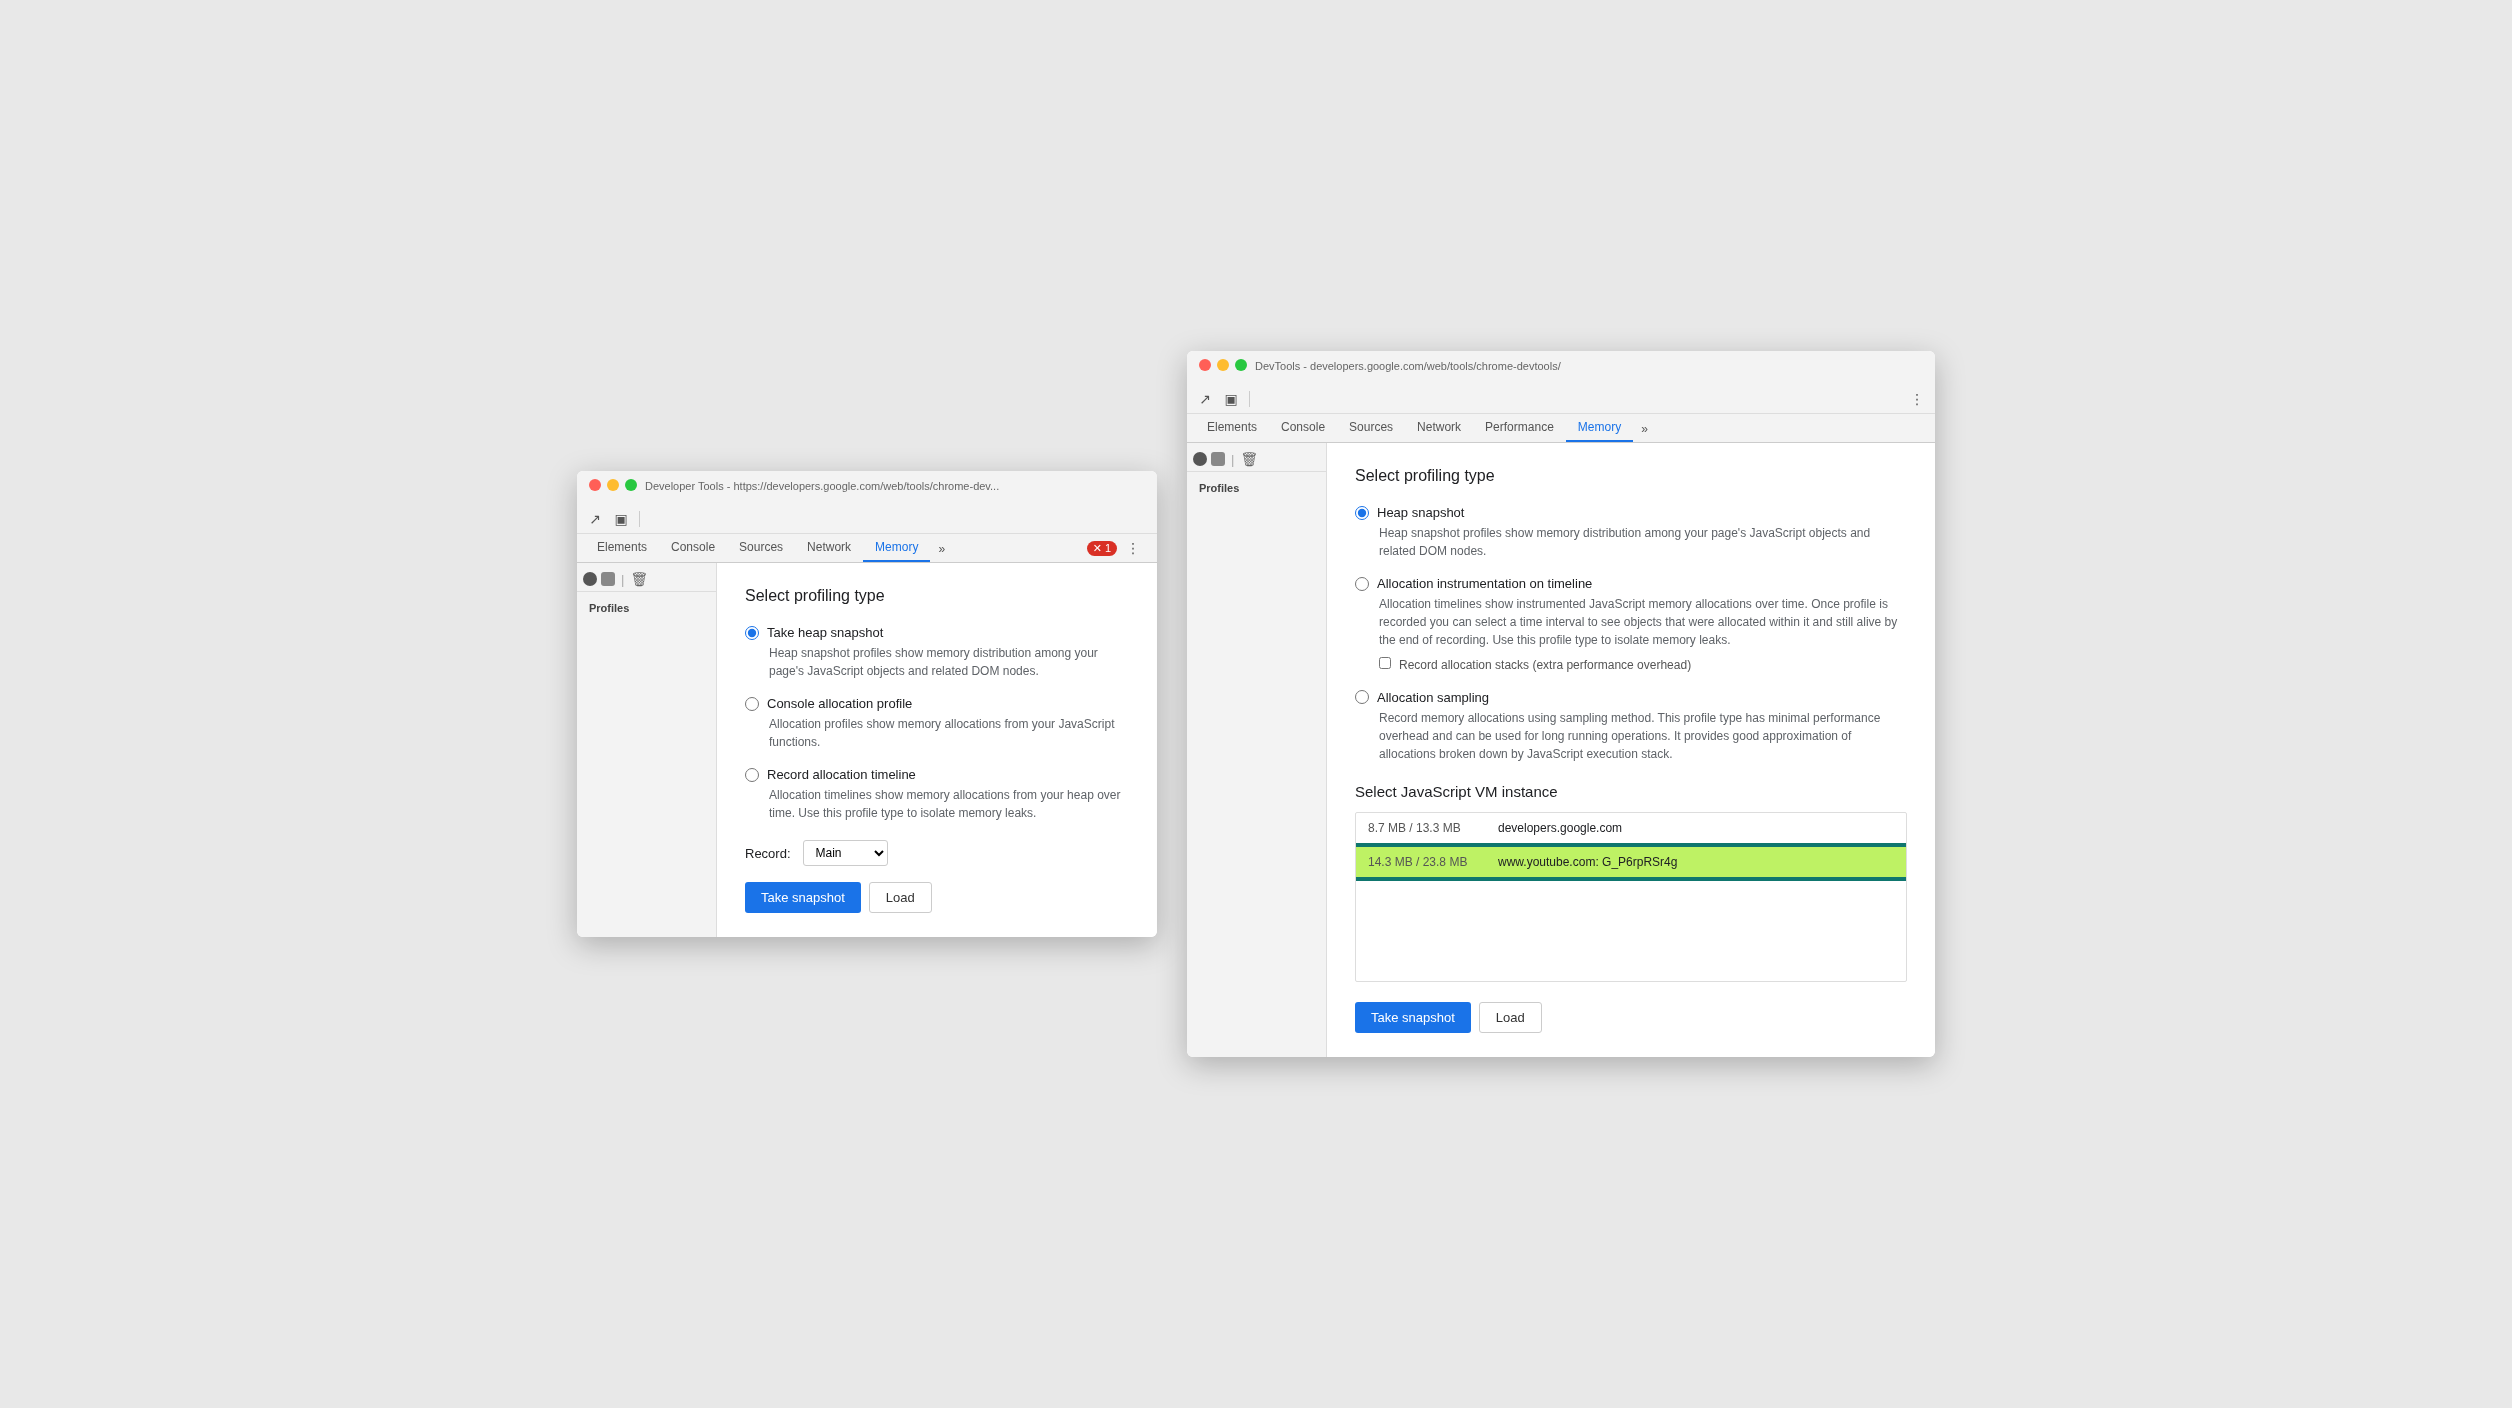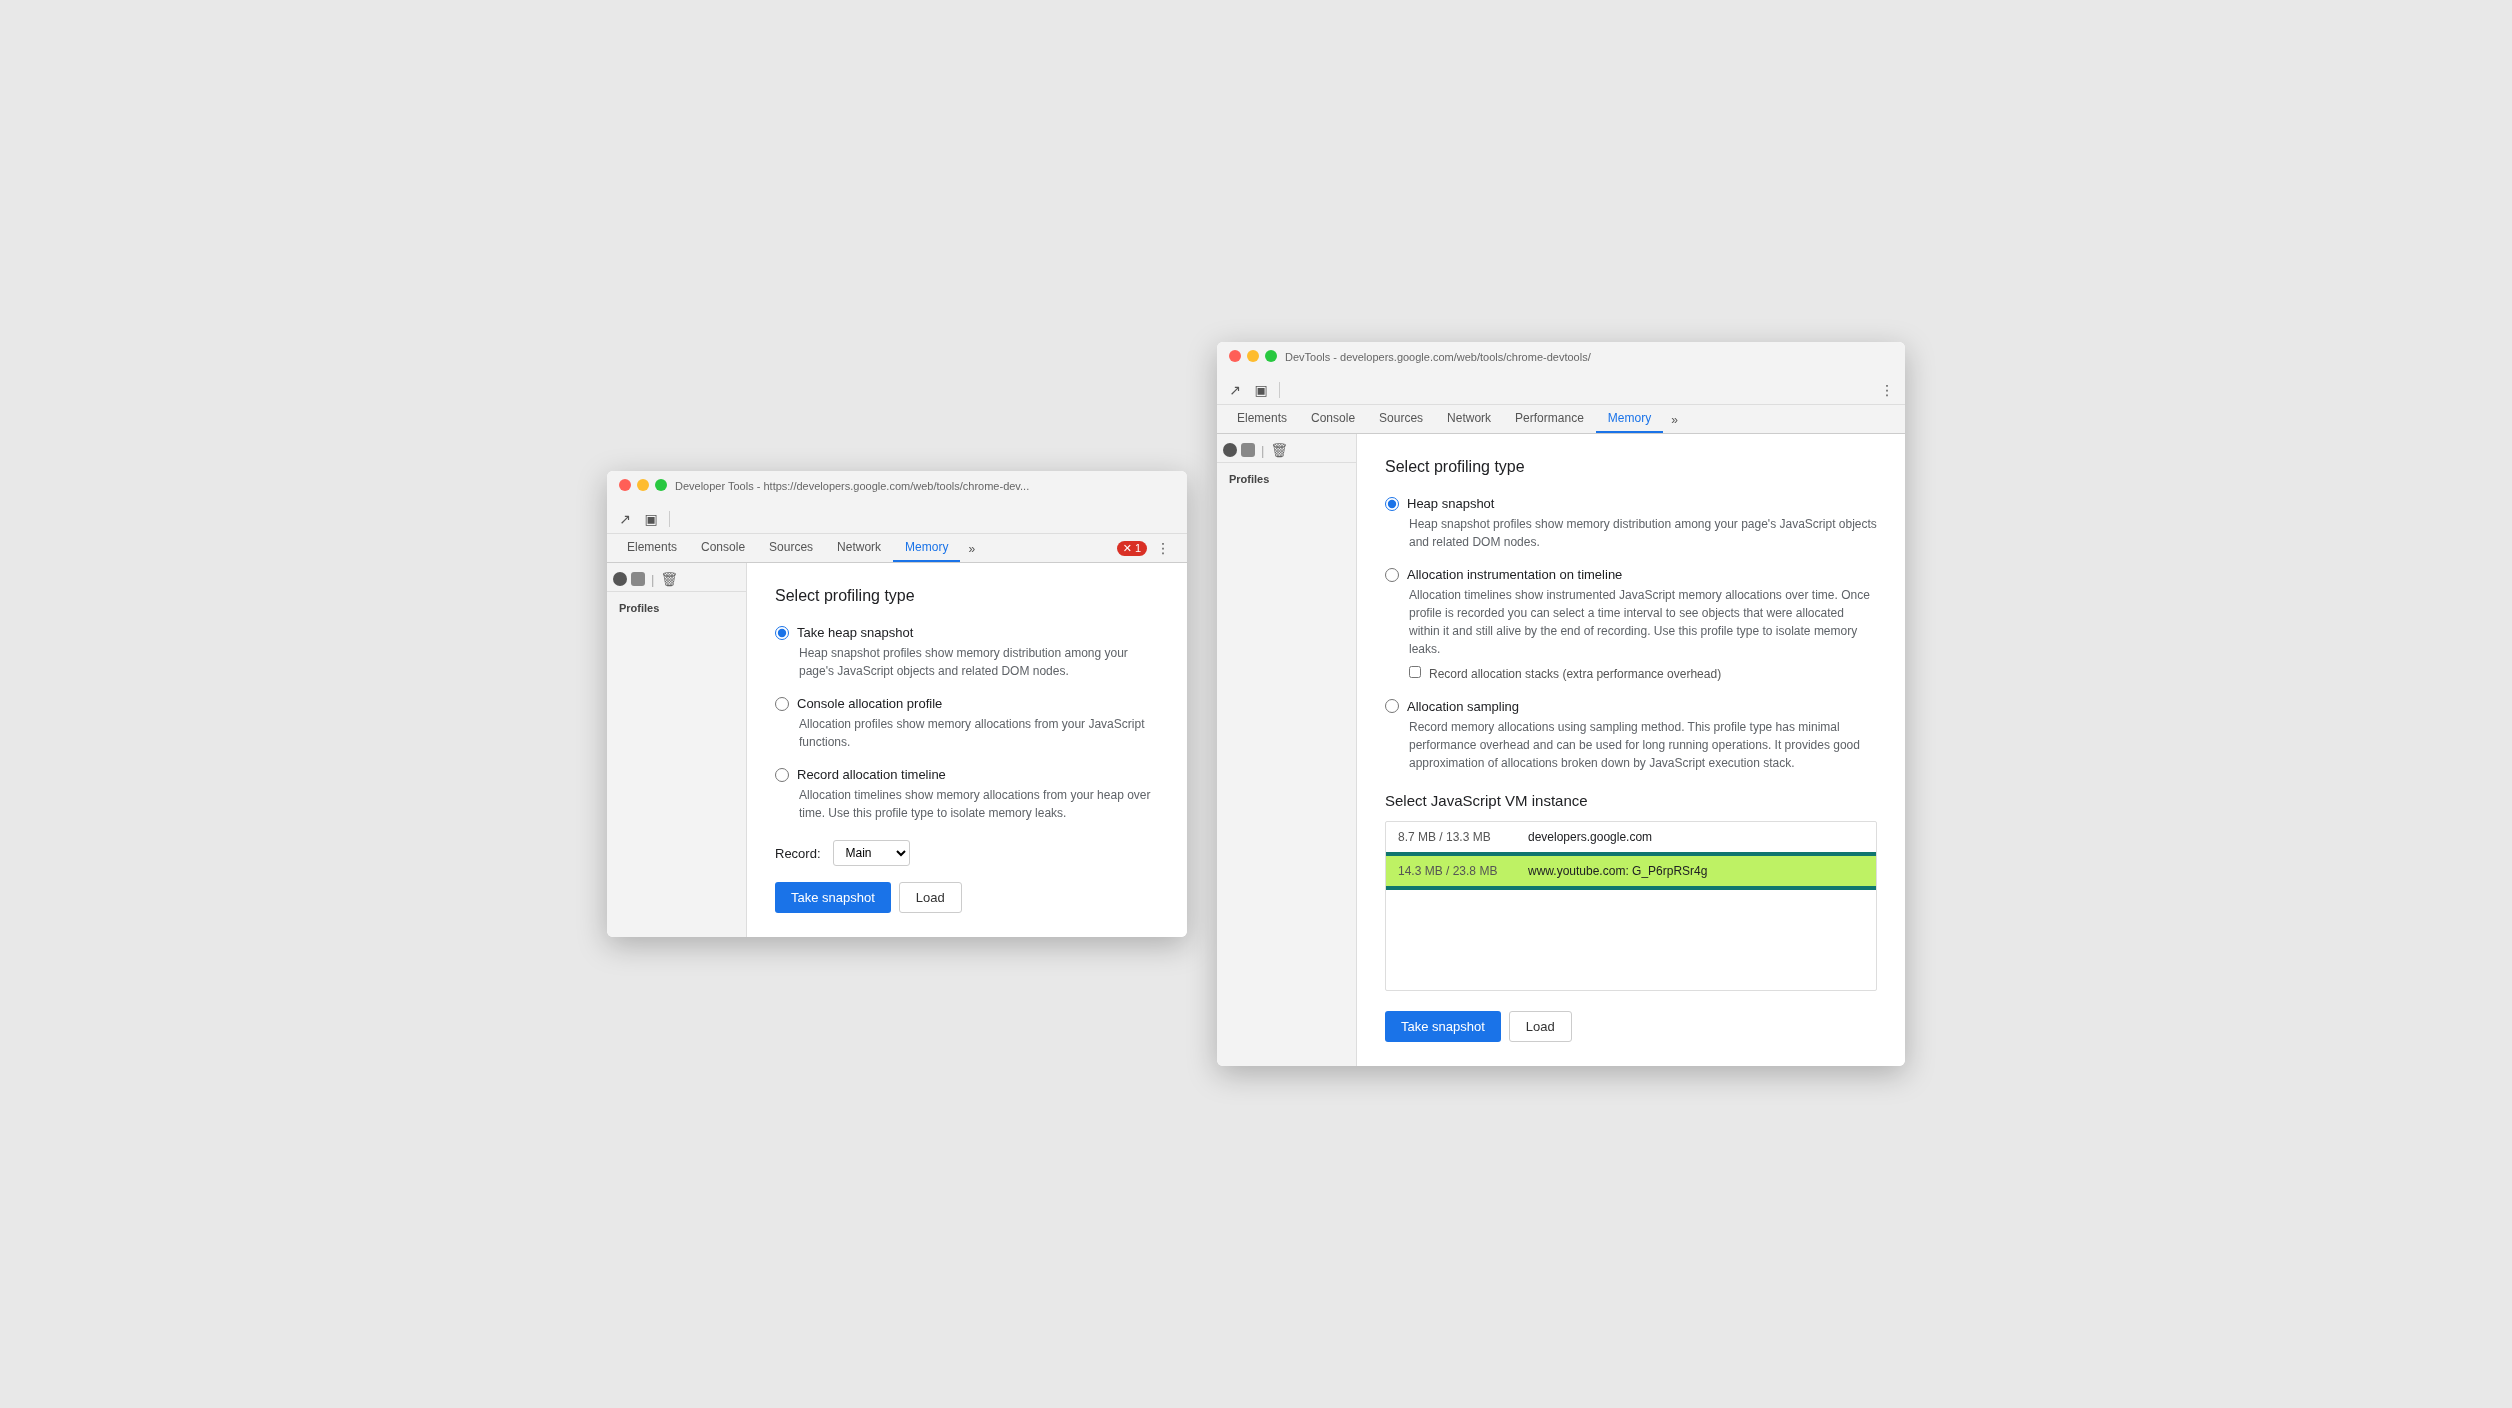--- a/index.html
+++ b/index.html
@@ -189,21 +189,21 @@
       margin-top: 18px;
       margin-bottom: 16px;
     }
 
     .target-label {
       font-size: 13px;
       color: #202124;
     }
 
     .target-select {
-      padding: 4px 20px 4px 8px;
+      padding: 4px 28px 4px 8px;
       font-size: 12px;
       border: 1px solid #ccc;
       border-radius: 3px;
       background: #fff;
       cursor: pointer;
       appearance: auto;
     }
 
     
     .action-buttons {
@@ -269,21 +269,21 @@
       font-size: 11px;
       color: #fff;
       background: #d93025;
       border-radius: 8px;
       padding: 1px 6px;
       margin-left: auto;
     }
 
     
     .window-1 { width: 580px; }
-    .window-2 { width: 688px; }
+    .window-2 { width: 748px; }
 
     .checkbox-option {
       display: flex;
       align-items: flex-start;
       gap: 8px;
       margin-top: 8px;
       margin-left: 24px;
     }
 
     .checkbox-option label {

